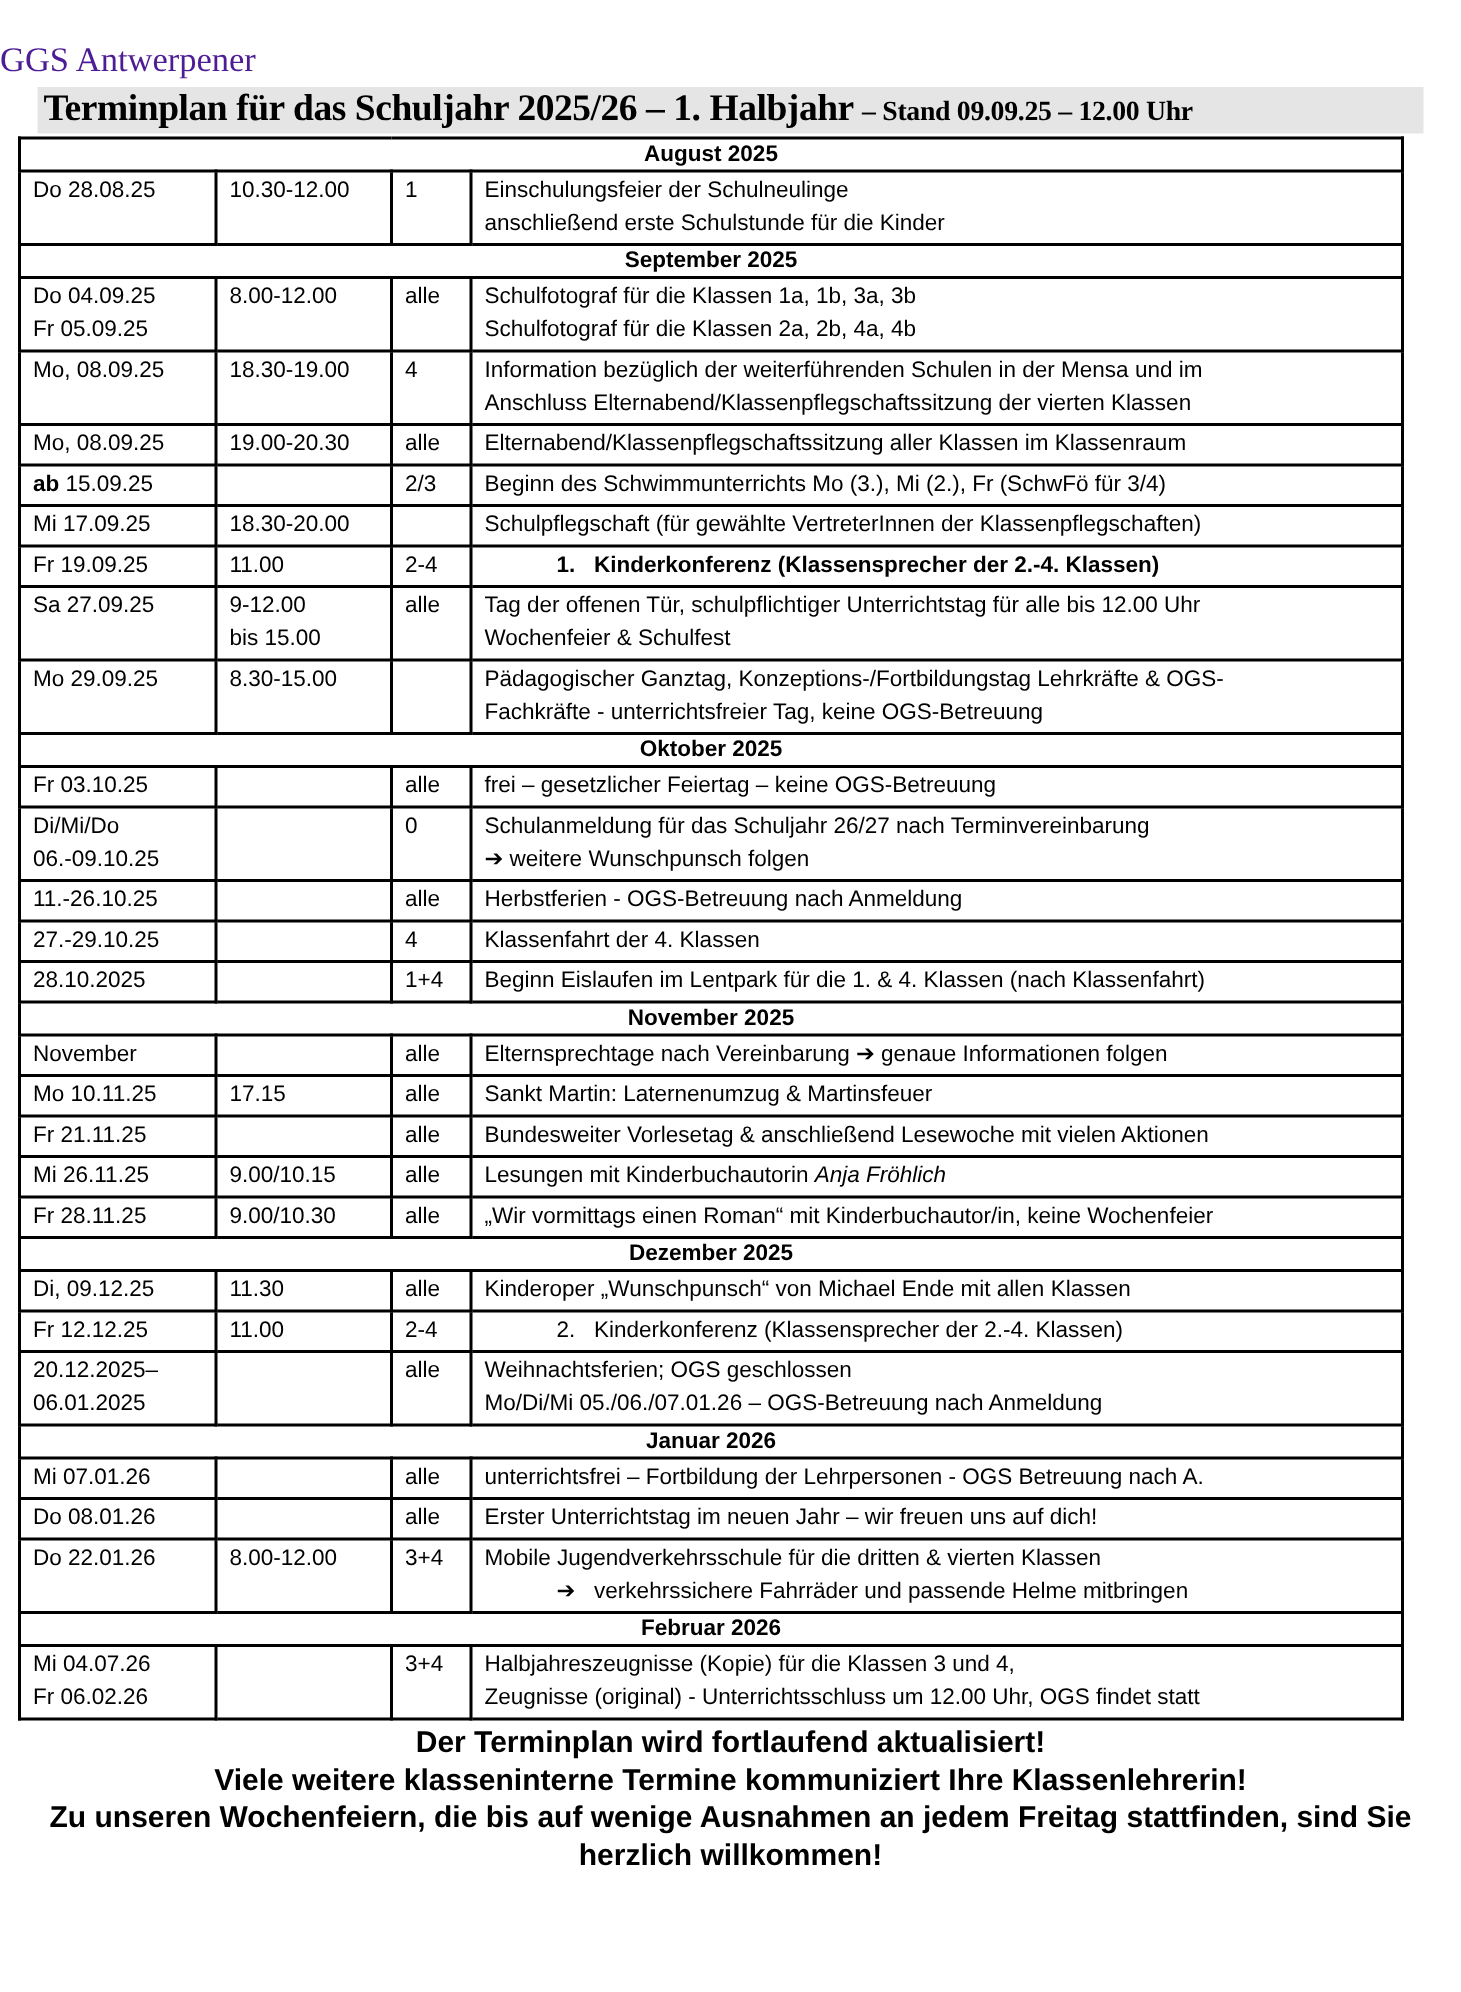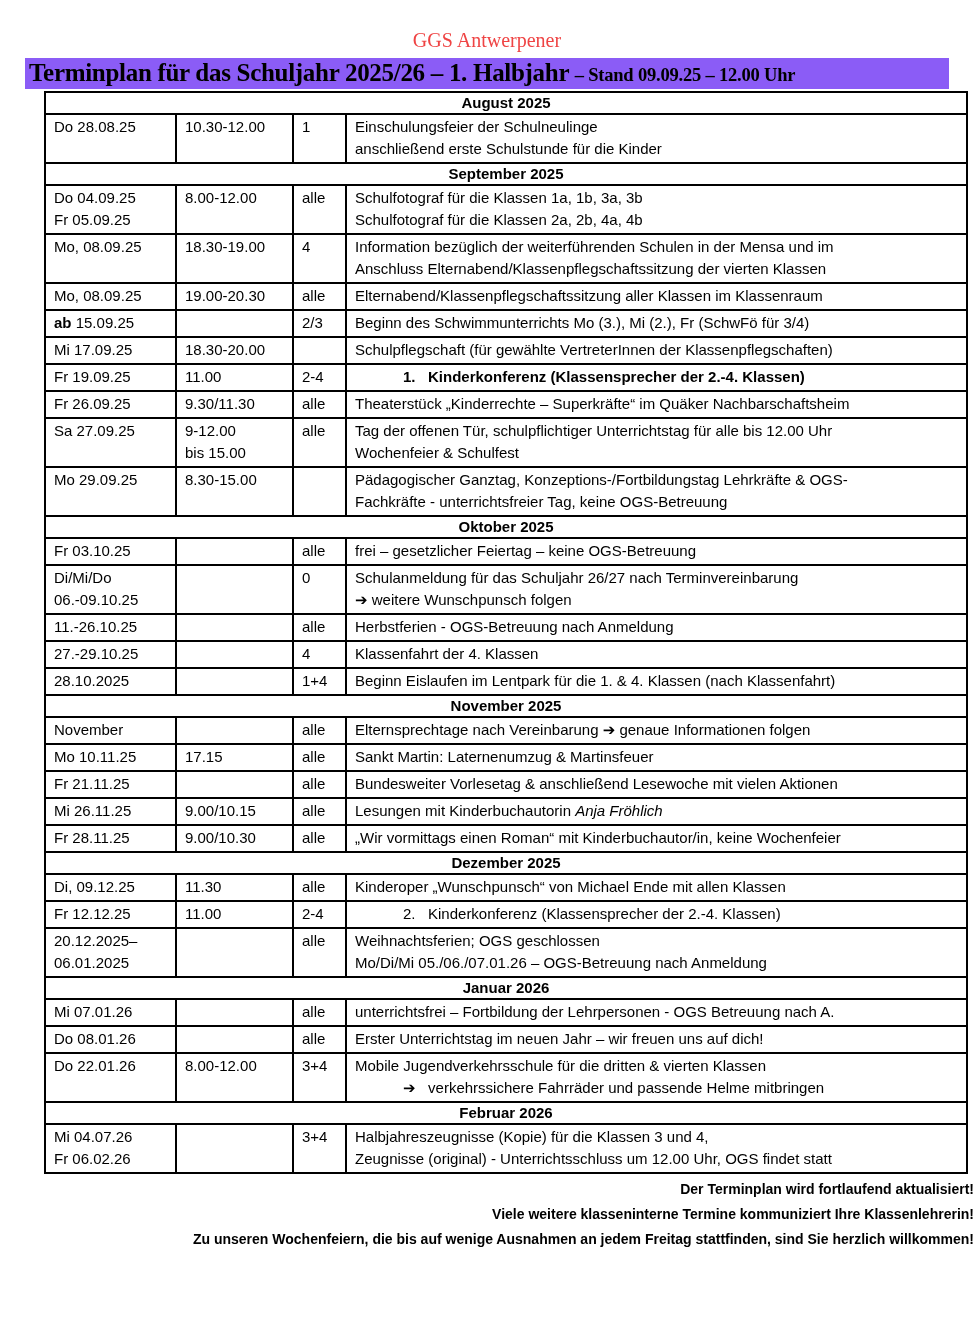--- a/index.html
+++ b/index.html
@@ -11,39 +11,38 @@
   }
   .page {
     width: 974px;
     min-height: 1328px;
     margin: 0 auto;
     background: #ffffff;
     box-sizing: border-box;
     padding-top: 26px;
   }
   .school-name {
-    text-align: center;
     font-family: "Liberation Serif", serif;
-    font-size: 20px;
+    font-size: 23px;
     line-height: 28px;
-    color: #ef4444;
+    color: #4c1d95;
   }
   .doc-title {
     margin: 4px 25px 2px 25px;
-    background: #8b5cf6;
+    background: #e5e5e5;
     font-family: "Liberation Serif", serif;
     font-weight: bold;
     white-space: nowrap;
     padding: 1px 2px 2px 4px;
   }
   .title-main { font-size: 25px; letter-spacing: -0.3px; }
   .title-suffix { font-size: 18.5px; letter-spacing: -0.2px; }
   table.schedule {
     border-collapse: collapse;
-    margin-left: 44px;
+    margin-left: 12px;
     width: 922px;
     table-layout: fixed;
   }
   table.schedule td {
     border: 2px solid #000000;
     vertical-align: top;
     padding: 1px 8px 2px 8px;
     font-size: 15px;
     overflow: hidden;
   }
@@ -60,23 +59,22 @@
   .col-date { width: 131px; }
   .col-time { width: 117px; }
   .col-classes { width: 53px; }
   .col-desc { width: 621px; }
   .footer {
     margin-top: 3px;
     text-align: center;
     font-weight: bold;
   }
   .footer-line {
-    font-size: 14px;
+    font-size: 20px;
     line-height: 25px;
-    text-align: right;
   }
 </style>
 </head>
 <body>
 
 <div class="page">
 
   <div class="school-name">GGS Antwerpener</div>
 
   <div class="doc-title">
@@ -190,34 +188,20 @@
           </td>
           <td>
             <div class="line"><span>2-4</span></div>
           </td>
           <td>
             <div class="line" style="padding-left: 48px; font-weight: bold;"><span>1.&nbsp;&nbsp;&nbsp;Kinderkonferenz (Klassensprecher der 2.-4. Klassen)</span></div>
           </td>
         </tr>
         <tr>
           <td>
-            <div class="line"><span>Fr 26.09.25</span></div>
-          </td>
-          <td>
-            <div class="line"><span>9.30/11.30</span></div>
-          </td>
-          <td>
-            <div class="line"><span>alle</span></div>
-          </td>
-          <td>
-            <div class="line"><span>Theaterstück „Kinderrechte – Superkräfte“ im Quäker Nachbarschaftsheim</span></div>
-          </td>
-        </tr>
-        <tr>
-          <td>
             <div class="line"><span>Sa 27.09.25</span></div>
           </td>
           <td>
             <div class="line"><span>9-12.00</span></div>
             <div class="line"><span>bis 15.00</span></div>
           </td>
           <td>
             <div class="line"><span>alle</span></div>
           </td>
           <td>

